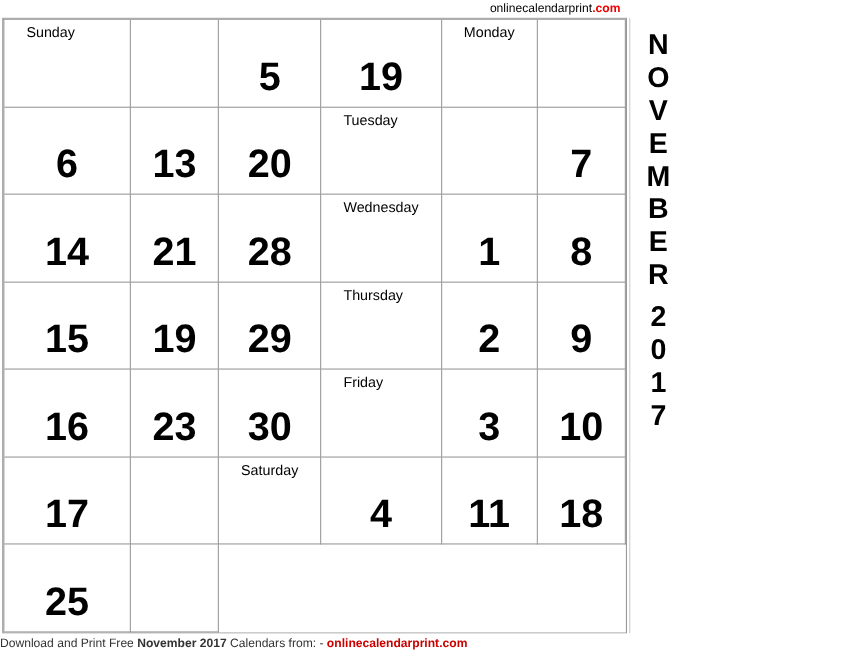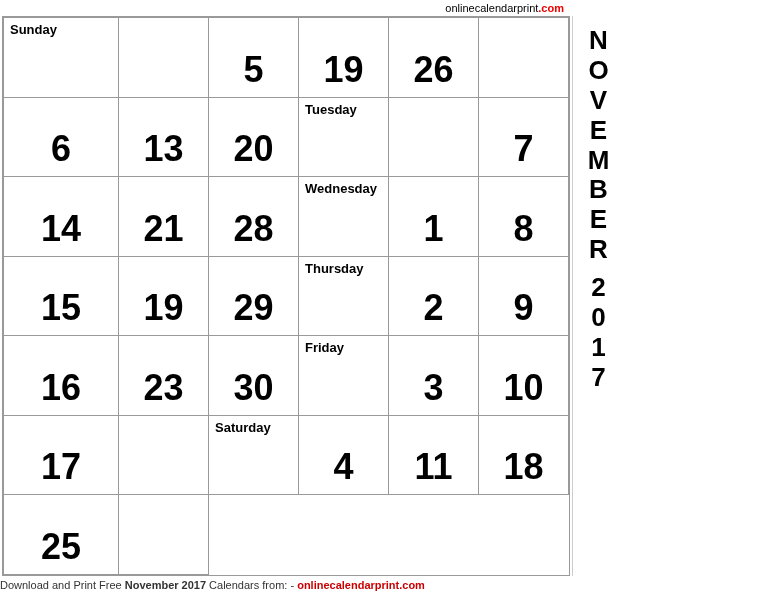--- a/index.html
+++ b/index.html
@@ -47,23 +47,23 @@
       flex: 1;
       display: grid;
       grid-template-columns: 115px repeat(5, 1fr);
       grid-template-rows: repeat(7, 1fr);
       border-top: 1px solid #999;
       border-left: 1px solid #999;
     }
     .day-label-cell {
       border-right: 1px solid #999;
       border-bottom: 1px solid #999;
-      padding: 4px 6px;
+      padding: 4px 20px;
       font-size: 13px;
-      font-weight: bold;
+      font-weight: normal;
       vertical-align: top;
       display: flex;
       align-items: flex-start;
       min-height: 70px;
     }
     .day-number-cell {
       border-right: 1px solid #999;
       border-bottom: 1px solid #999;
       display: flex;
       align-items: flex-end;
@@ -130,21 +130,21 @@
     <span class="site-name">onlinecalendarprint</span><span class="site-domain">.com</span>
   </div>
 
   <div class="main-content">
     <div class="calendar-area">
       <div class="calendar-grid" id="calendar-grid">
       <div class="day-label-cell">Sunday</div>
           <div class="day-number-cell empty"></div>
           <div class="day-number-cell">5</div>
           <div class="day-number-cell">19</div>
-          <div class="day-number-cell">26</div>
+          <div class="day-label-cell">Monday</div>
           <div class="day-number-cell empty"></div>
           <div class="day-number-cell">6</div>
           <div class="day-number-cell">13</div>
           <div class="day-number-cell">20</div>
           <div class="day-label-cell">Tuesday</div>
           <div class="day-number-cell empty"></div>
           <div class="day-number-cell">7</div>
           <div class="day-number-cell">14</div>
           <div class="day-number-cell">21</div>
           <div class="day-number-cell">28</div>

